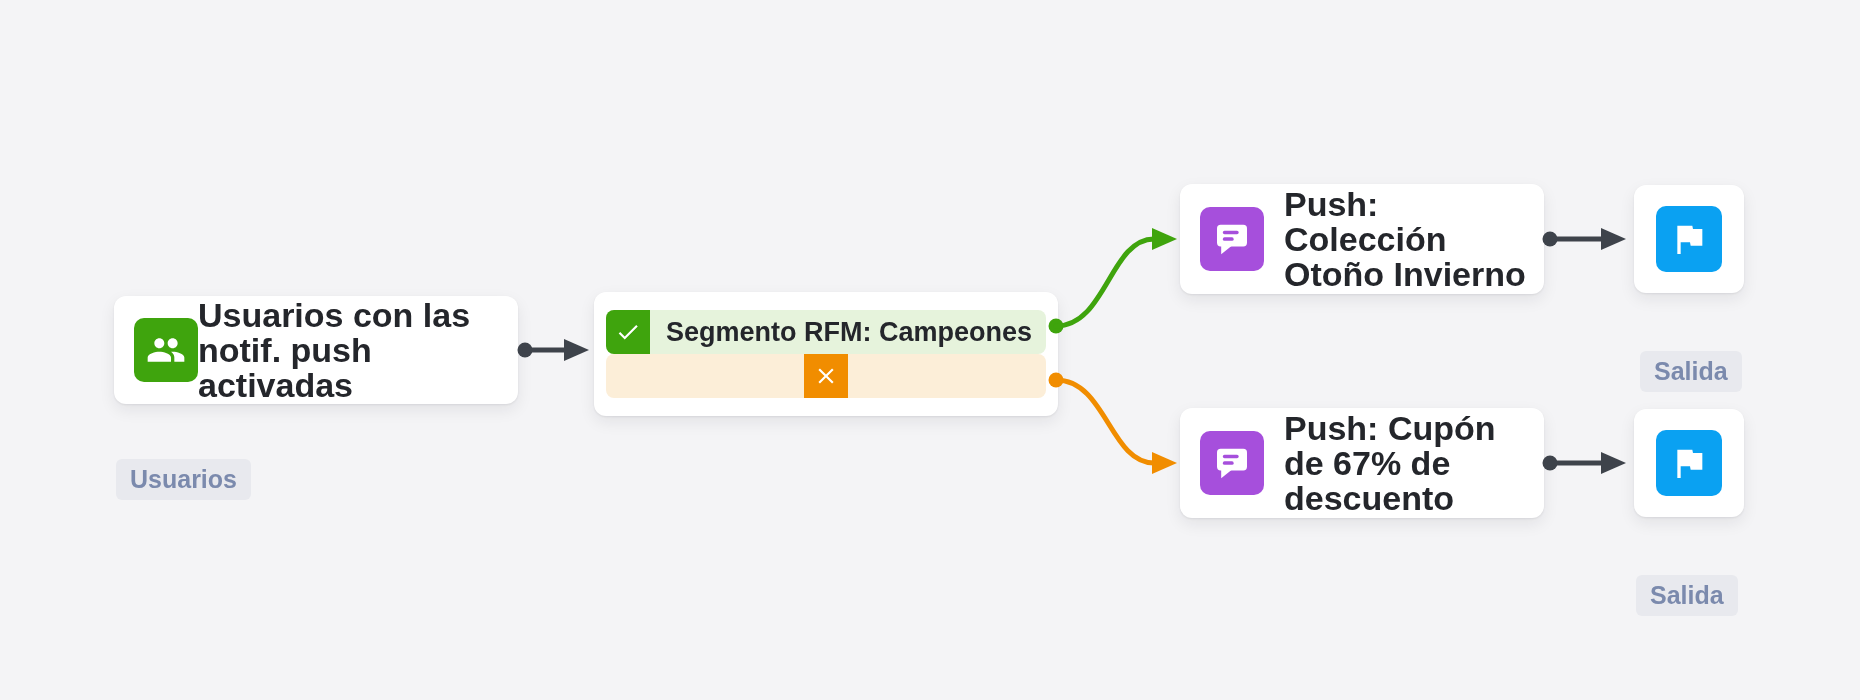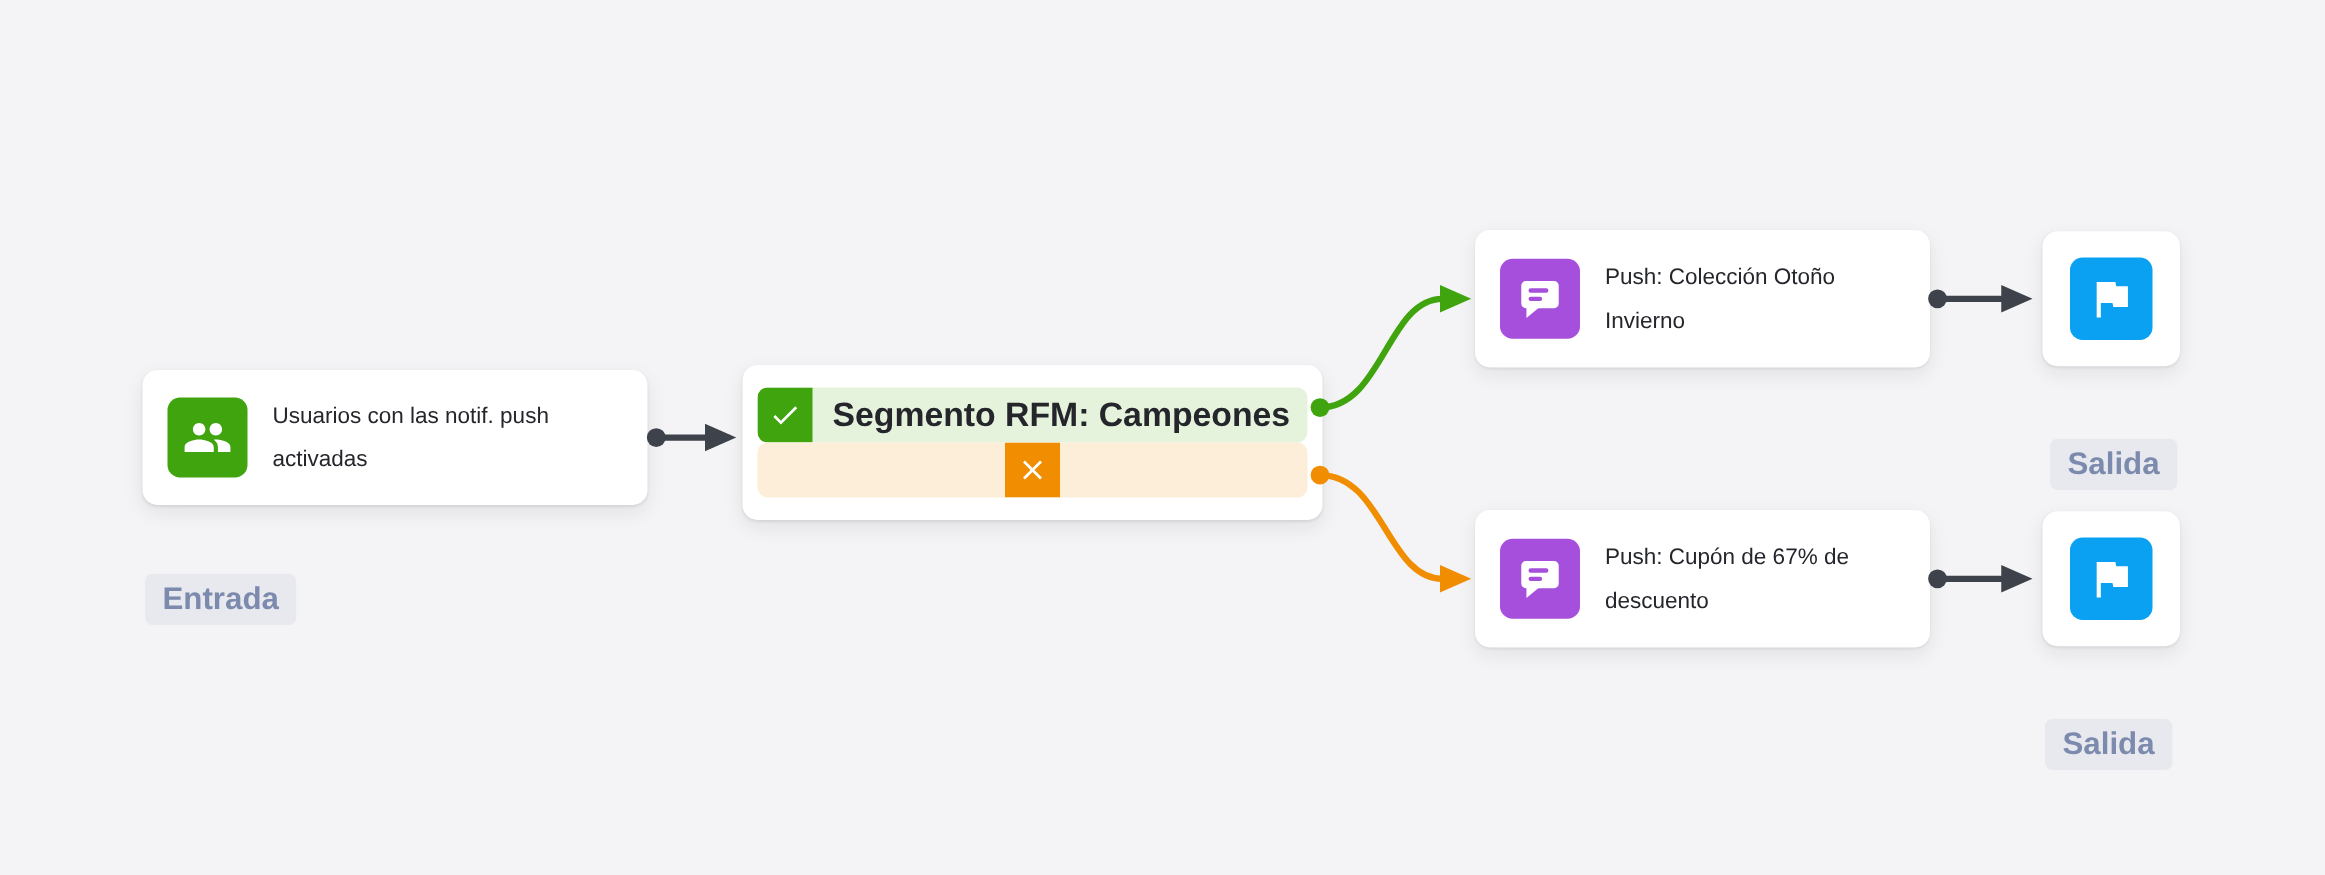--- a/index.html
+++ b/index.html
@@ -25,44 +25,44 @@
     position: absolute;
     background: #ffffff;
     border-radius: 12px;
     box-shadow: 0 1px 2px rgba(20,24,40,.08), 0 6px 16px rgba(20,24,40,.08);
     display: flex;
     align-items: center;
     box-sizing: border-box;
     z-index: 2;
   }
 
-  .entry-node { left: 114px; top: 296px; width: 404px; height: 108px; padding: 0 20px; gap: 20px; }
+  .entry-node { left: 114px; top: 296px; width: 404px; height: 108px; padding: 0 20px; }
   .push-node  { width: 364px; height: 110px; padding: 0 16px 0 20px; gap: 20px; }
   .push-top    { left: 1180px; top: 184px; }
   .push-bottom { left: 1180px; top: 408px; }
   .exit-node  { width: 110px; height: 108px; justify-content: center; }
   .exit-top    { left: 1634px; top: 185px; }
   .exit-bottom { left: 1634px; top: 409px; }
 
   .big-icon {
     width: 64px; height: 64px;
     border-radius: 10px;
     display: flex; align-items: center; justify-content: center;
     flex: 0 0 auto;
   }
   .big-icon svg { width: 40px; height: 40px; display: block; }
   .exit-node .big-icon { width: 66px; height: 66px; }
   .green-bg  { background: var(--green); }
   .purple-bg { background: var(--purple); }
   .blue-bg   { background: var(--blue); }
 
   .node-title {
-    font-size: 18px;
+    font-size: 34px;
     line-height: 35px;
-    font-weight: 400;
+    font-weight: 700;
     color: var(--text-dark);
   }
 
   .condition-node {
     left: 594px; top: 292px;
     width: 464px; height: 124px;
     flex-direction: column;
     justify-content: center;
     align-items: stretch;
     gap: 0;
@@ -144,21 +144,21 @@
   </svg>
 
   <div class="node entry-node">
     <div class="big-icon green-bg">
       <svg viewBox="0 0 24 24" fill="#ffffff">
         <path d="M16 11c1.66 0 2.99-1.34 2.99-3S17.66 5 16 5c-1.66 0-3 1.34-3 3s1.34 3 3 3zm-8 0c1.66 0 2.99-1.34 2.99-3S9.66 5 8 5C6.34 5 5 6.34 5 8s1.34 3 3 3zm0 2c-2.33 0-7 1.17-7 3.5V19h14v-2.5c0-2.33-4.67-3.5-7-3.5zm8 0c-.29 0-.62.02-.97.05 1.16.84 1.97 1.97 1.97 3.45V19h6v-2.5c0-2.33-4.67-3.5-7-3.5z"></path>
       </svg>
     </div>
     <div class="node-title">Usuarios con las notif. push activadas</div>
   </div>
-  <div class="badge entry-badge">Entrada</div>
+  <div class="badge entry-badge">Usuarios</div>
 
   <div class="node condition-node">
     <div class="branch-row match-row">
       <div class="mini-icon">
         <svg viewBox="0 0 24 24" fill="#ffffff">
           <path d="M9 16.17L4.83 12l-1.42 1.41L9 19 21 7l-1.41-1.41z"></path>
         </svg>
       </div>
       <span class="branch-label match-label">Segmento RFM: Campeones</span>
     </div>

